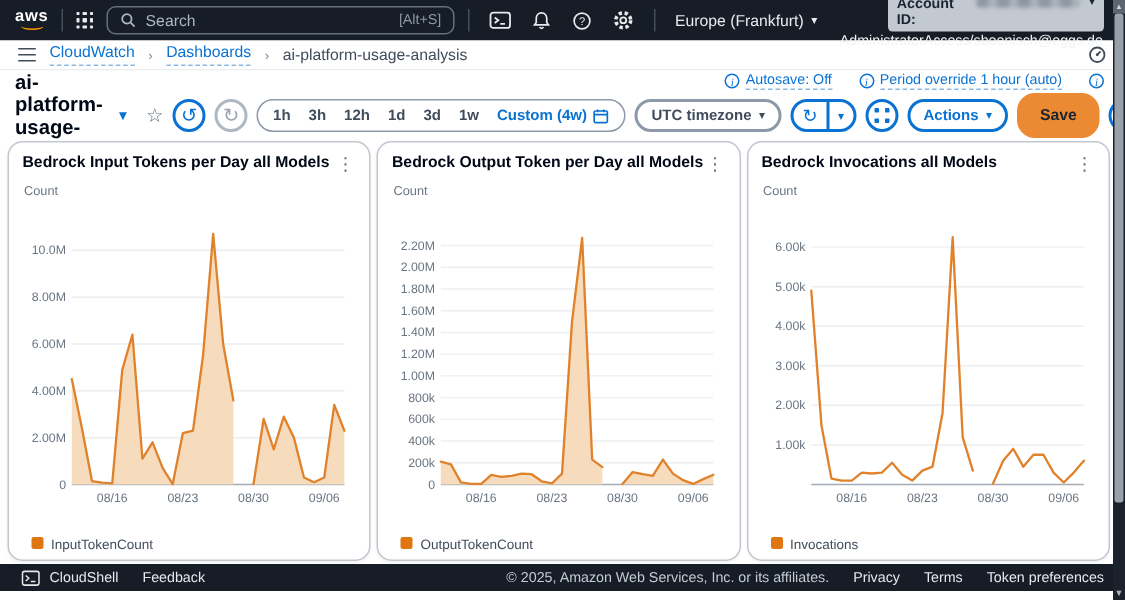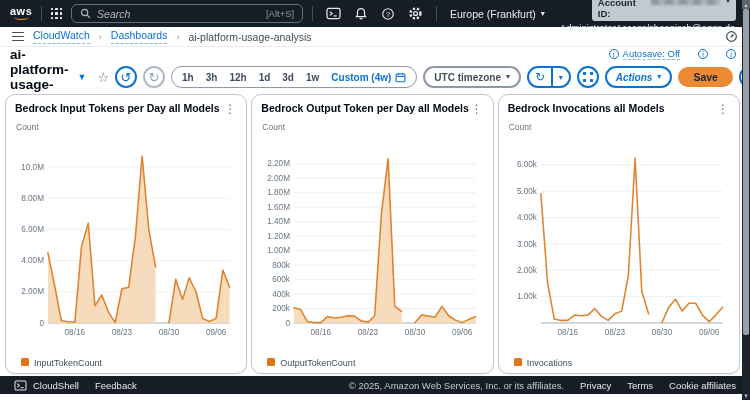--- a/index.html
+++ b/index.html
@@ -12,21 +12,21 @@
 
   
   .topbar{height:27px;background:var(--dark);display:flex;align-items:center;padding:0 14px 0 10px;gap:9px;color:#fff;}
   .awslogo{display:flex;flex-direction:column;align-items:center;line-height:1;margin-top:-2px;cursor:pointer;}
   .awslogo b{font-size:11px;letter-spacing:.5px;color:#fff;font-weight:bold;}
   .awslogo i{display:block;width:15px;height:5px;border-bottom:1.6px solid #f90;border-radius:50%;margin-top:-2px;}
   .vdiv{width:1px;height:15px;background:#434f5e;}
   .gridicon{width:11px;height:11px;display:grid;grid-template-columns:repeat(3,1fr);gap:2px;cursor:pointer;}
   .gridicon i{width:2.4px;height:2.4px;background:#e8ebee;border-radius:.5px;}
   .search{width:292px;height:19px;border:1px solid #65707c;border-radius:6px;display:flex;align-items:center;padding:0 8px;gap:6px;background:#161d26;}
-  .search .ph{font-size:10.5px;font-style:italic;color:#aeb6bf;flex:1;}
+  .search .ph{font-size:10.5px;color:#aeb6bf;flex:1;}
   .search .kbd{font-size:9.5px;color:#8d96a0;}
   .tb-right{margin-left:auto;display:flex;align-items:center;gap:13px;}
   .tb-icon{display:flex;align-items:center;cursor:pointer;}
   .region{display:flex;align-items:center;gap:5px;font-size:10.5px;color:#e8ebee;cursor:pointer;white-space:nowrap;}
   .caret{font-size:8px;line-height:1;}
   .account{display:flex;flex-direction:column;align-items:flex-start;cursor:pointer;margin-left:2px;}
   .acct-box{background:#c3c9d1;border-radius:3px;padding:2px 6px;display:flex;align-items:flex-start;gap:6px;color:#1b2430;font-size:9.5px;font-weight:bold;margin-left:32px;}
   .redact{display:inline-block;width:78px;height:8px;border-radius:2px;background:repeating-linear-gradient(90deg,#8e97a3 0 8px,#a9b1bb 8px 14px);filter:blur(1.3px);}
   .acct-user{font-size:9.5px;color:#f1f3f5;margin-top:1px;}
 
@@ -50,30 +50,30 @@
   .dash-title{font-size:13.5px;font-weight:bold;color:#000716;}
   .title-caret{color:var(--accent);font-size:9px;margin-left:3px;cursor:pointer;}
   .star{color:#5f6b7a;font-size:13px;margin-left:5px;cursor:pointer;}
   .tools{margin-left:auto;display:flex;align-items:center;gap:6px;}
   .cbtn{width:22px;height:22px;border-radius:50%;border:2px solid var(--accent);color:var(--accent);display:flex;align-items:center;justify-content:center;font-size:13px;background:#fff;cursor:pointer;flex:none;}
   .cbtn.disabled{border-color:#aeb8c2;color:#9aa5b1;}
   .segmented{height:22px;border:1px solid #8d99a8;border-radius:12px;display:flex;align-items:center;padding:0 4px;background:#fff;}
   .seg{font-size:10px;font-weight:bold;color:#414d5c;padding:0 6px;cursor:pointer;white-space:nowrap;}
   .seg.custom{color:var(--accent);display:flex;align-items:center;gap:4px;}
   .pill{height:22px;border:2px solid #8d99a8;border-radius:12px;display:flex;align-items:center;gap:5px;padding:0 9px;font-size:10px;font-weight:bold;color:#414d5c;background:#fff;cursor:pointer;white-space:nowrap;}
-  .pill.blue{border-color:var(--accent);color:var(--accent);font-style:italic;}
+  .pill.blue{border-color:var(--accent);color:var(--accent);}
   .split{height:22px;border:2px solid var(--accent);border-radius:12px;display:flex;align-items:stretch;background:#fff;overflow:hidden;}
   .split .half{display:flex;align-items:center;padding:0 6px;color:var(--accent);cursor:pointer;font-size:12px;}
   .split .divider{width:1.6px;background:var(--accent);}
   .split .half.right{font-size:8px;}
   .fs-icon{width:10px;height:10px;position:relative;}
   .fs-icon i{position:absolute;width:3px;height:3px;background:var(--accent);border-radius:.5px;}
   .fs-icon i:nth-child(1){left:0;top:0;} .fs-icon i:nth-child(2){right:0;top:0;}
   .fs-icon i:nth-child(3){left:0;bottom:0;} .fs-icon i:nth-child(4){right:0;bottom:0;}
-  .save{height:20px;border-radius:12px;background:var(--save);border:2px solid var(--save);color:#1b2430;font-weight:bold;font-size:10.5px;display:flex;align-items:center;padding:0 13px;cursor:pointer;}
+  .save{height:30px;border-radius:12px;background:var(--save);border:2px solid var(--save);color:#1b2430;font-weight:bold;font-size:10.5px;display:flex;align-items:center;padding:0 13px;cursor:pointer;}
 
   
   .cards{height:283px;display:flex;gap:4px;padding:1px 10px 2px 5px;background:#fff;}
   .card{flex:1;border:1px solid #c1c7cf;border-radius:10px;background:#fff;display:flex;flex-direction:column;padding:7px 9px 3px;box-shadow:0 1px 2px rgba(15,27,42,.06);min-width:0;}
   .card-head{display:flex;align-items:flex-end;}
   .card-title{font-size:10.5px;font-weight:bold;color:#000716;line-height:1.2;}
   .card-menu{margin-left:auto;color:#5f6b7a;font-size:12px;line-height:1;cursor:pointer;padding:0 1px;}
   .ylab{font-size:8.5px;color:#697582;margin:7px 0 0 1px;}
   .plot{flex:1;min-height:0;}
   .plot svg{width:100%;height:100%;display:block;}
@@ -186,20 +186,21 @@
   </span>
 </div>
 
 <div class="inforow">
   <span class="info-item">
     <span class="i-ic">i</span>
     <u>Autosave: Off</u>
   </span>
   <span class="info-item">
     <span class="i-ic">i</span>
+    <u>Period override 1 hour (auto)</u>
   </span>
   <span class="i-ic">i</span>
 </div>
 
 <div class="toolbar">
   <span class="dash-title">ai-platform-usage-analysis</span>
   <span class="title-caret">▼</span>
   <span class="star">☆</span>
   <div class="tools">
     <span class="cbtn">
@@ -381,21 +382,21 @@
         <polyline points="3.4,4 5.6,6 3.4,8" fill="none" stroke="#e5e9ec" stroke-width="1.1"></polyline>
         <line x1="7" y1="8.4" x2="10.4" y2="8.4" stroke="#e5e9ec" stroke-width="1.1"></line>
       </svg>
     <span>CloudShell</span>
   </span>
   <span class="f-link">Feedback</span>
   <div class="f-right">
     <span class="f-copy">© 2025, Amazon Web Services, Inc. or its affiliates.</span>
     <span class="f-link">Privacy</span>
     <span class="f-link">Terms</span>
-    <span class="f-link">Cookie affiliates</span>
+    <span class="f-link">Token preferences</span>
   </div>
 </div>
 
 <div class="scrollbar">
   <span class="sb-up">▲</span>
   <span class="sb-thumb"></span>
   <span class="sb-down">▼</span>
 </div>
 
 </body></html>

